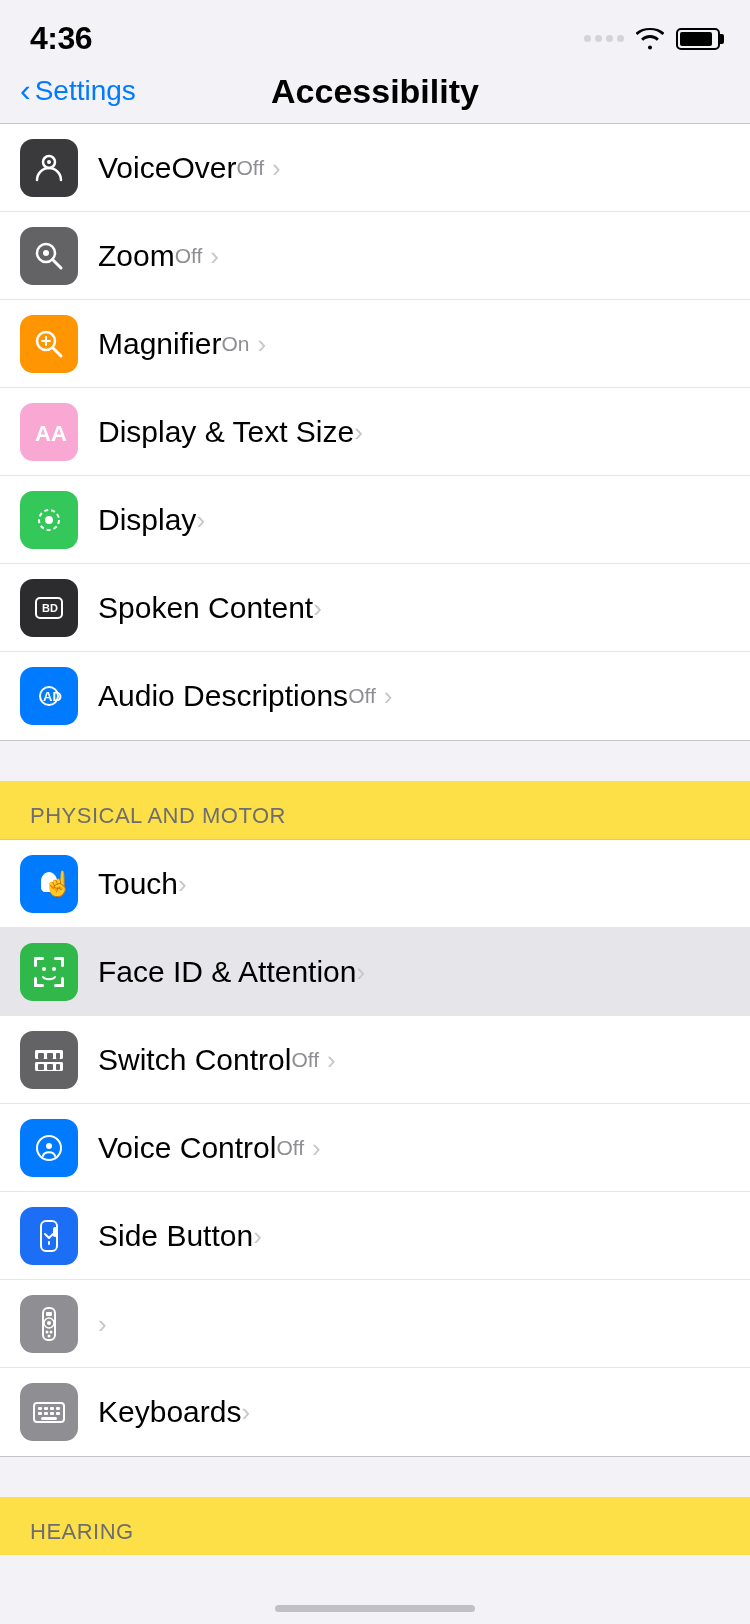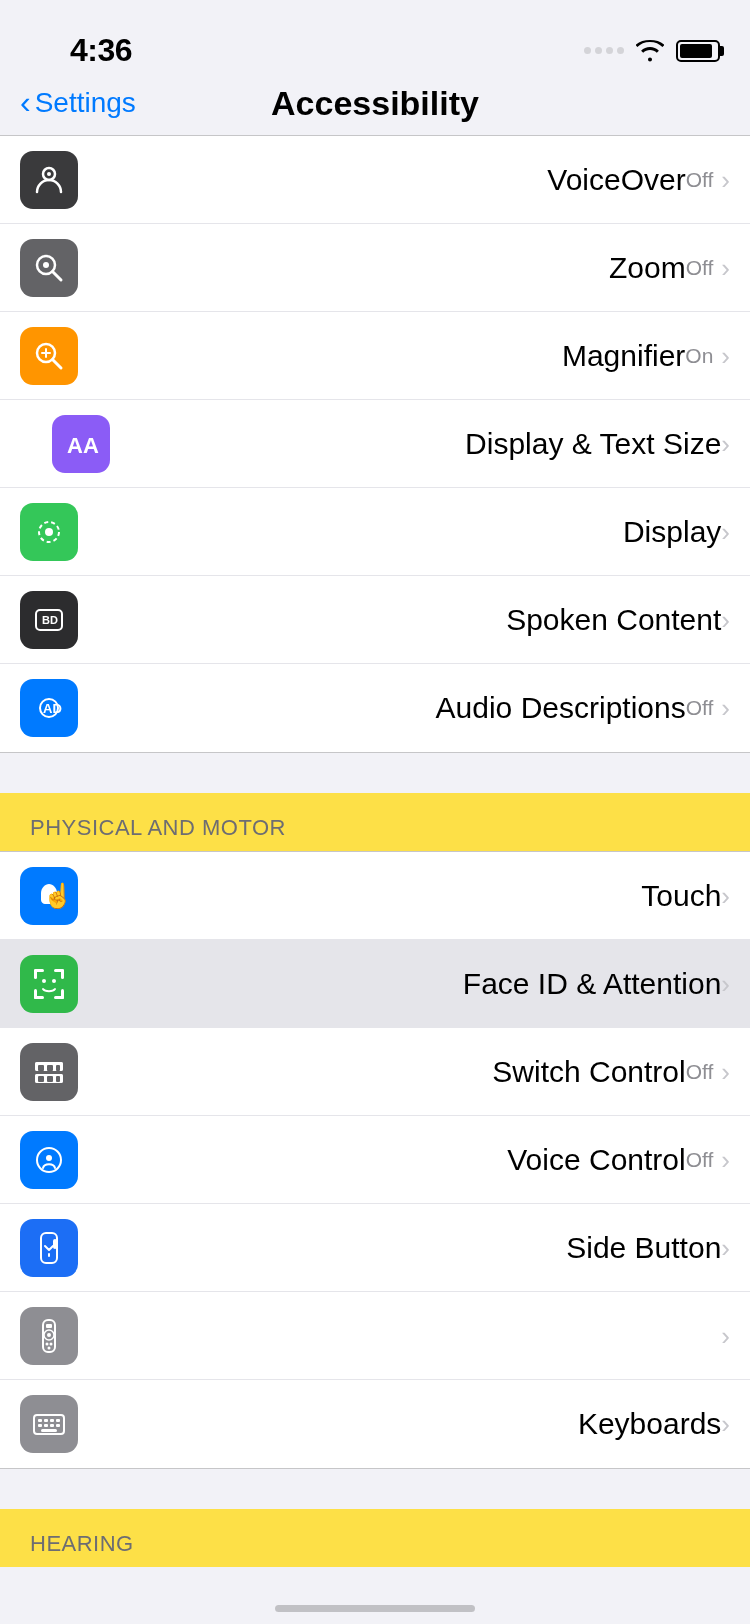--- a/index.html
+++ b/index.html
@@ -10,23 +10,22 @@
       background: #f2f2f7;
       font-family: -apple-system, 'SF Pro Text', 'Helvetica Neue', Arial, sans-serif;
       color: #000;
     }
 
     
     .status-bar {
       display: flex;
       justify-content: space-between;
       align-items: center;
-      padding: 32px 30px 8px 30px;
+      padding: 20px 30px 8px 30px;
       background: #f2f2f7;
-      margin-left: 40px;
     }
     .status-time {
       font-size: 32px;
       font-weight: 600;
       letter-spacing: -0.5px;
     }
     .status-icons {
       display: flex;
       align-items: center;
       gap: 12px;
@@ -151,21 +150,21 @@
 
     .item-icon svg {
       width: 36px;
       height: 36px;
     }
 
     .item-content {
       flex: 1;
       display: flex;
       align-items: center;
-      justify-content: flex-end;
+      justify-content: flex-start;
     }
     .item-label {
       font-size: 30px;
       color: #000;
     }
     .item-right {
       display: flex;
       align-items: center;
       gap: 8px;
       color: #8e8e93;
@@ -177,21 +176,21 @@
     .chevron-right {
       font-size: 26px;
       color: #c7c7cc;
       line-height: 1;
     }
 
     
     .bg-dark-gray { background: #3a3a3c; }
     .bg-gray { background: #636366; }
     .bg-orange { background: #ff9500; }
-    .bg-blue { background: #8b5cf6; margin-left: 32px; }
+    .bg-blue { background: #f9a8d4; }
     .bg-green { background: #34c759; }
     .bg-dark { background: #2c2c2e; }
     .bg-blue2 { background: #007aff; }
     .bg-green2 { background: #30b94a; }
     .bg-medium-gray { background: #636366; }
     .bg-light-gray { background: #8e8e93; }
     .bg-blue3 { background: #007aff; }
     .bg-teal { background: #1c6ef5; }
 
     .separator-group {

